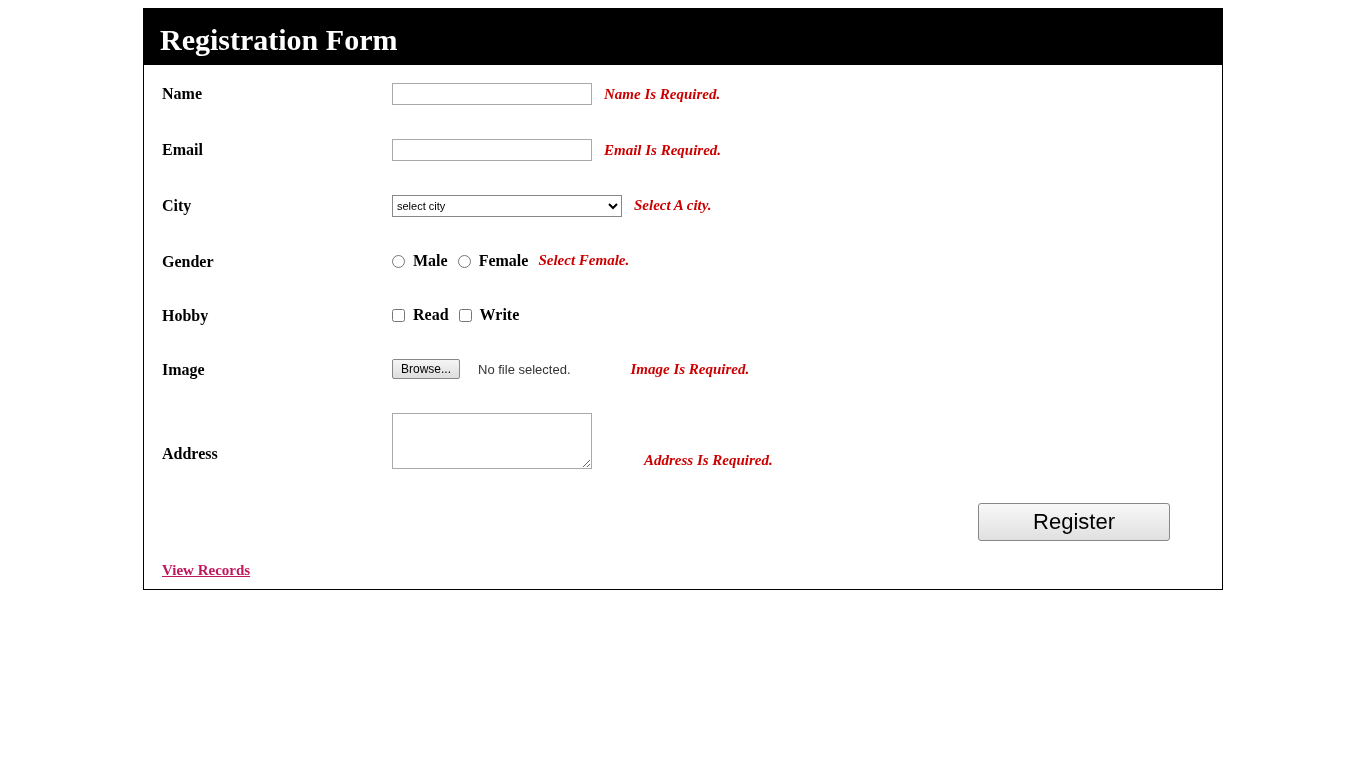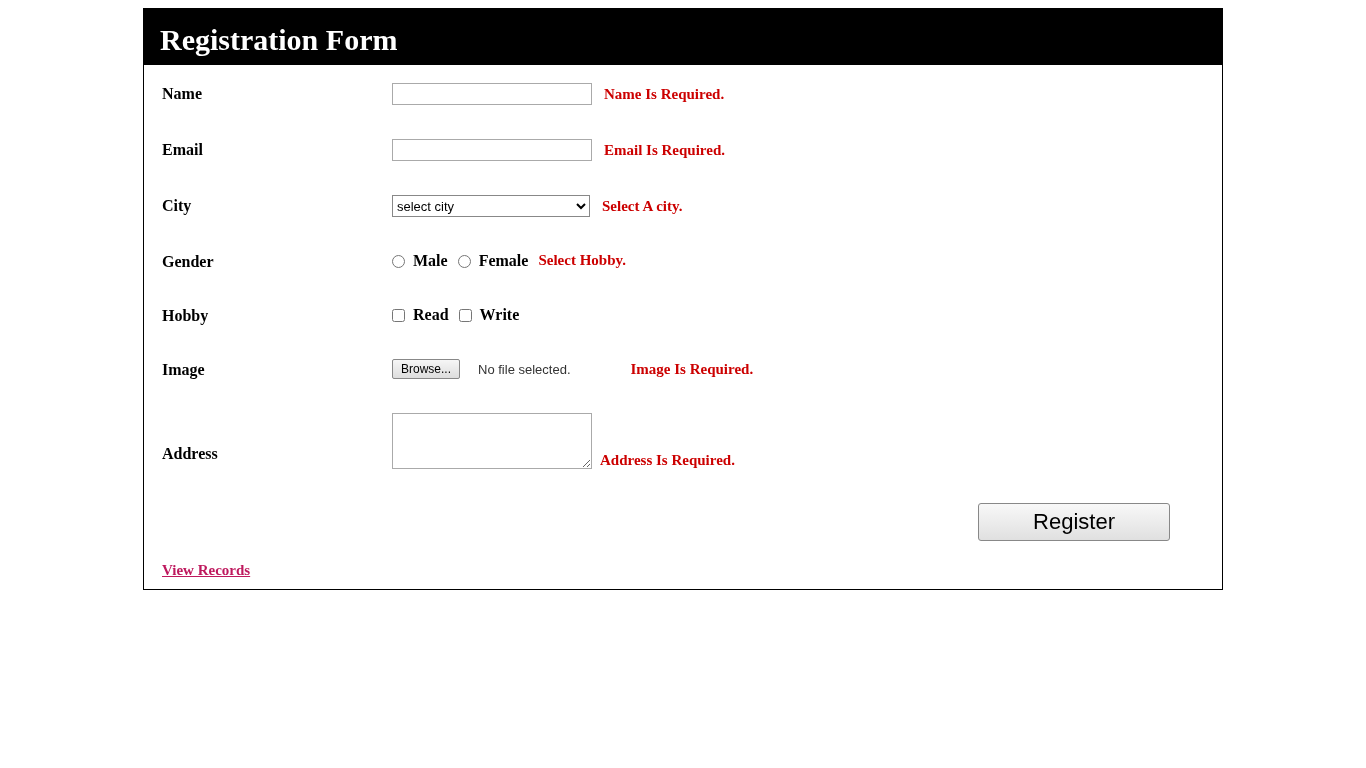--- a/index.html
+++ b/index.html
@@ -40,33 +40,34 @@
       padding-top: 2px;
     }
     .control-col {
       flex: 0 0 auto;
     }
     .error {
       color: #c00;
       font-weight: bold;
       font-size: 15px;
       margin-left: 8px;
+      font-style: italic;
     }
     input[type="text"] {
       width: 200px;
       height: 22px;
       border: 1px solid #aaa;
       padding: 1px 4px;
       font-size: 13px;
     }
     select {
-      width: 198px;
+      width: 230px;
       height: 22px;
       border: 1px solid #888;
-      font-size: 13px;
+      font-size: 11px;
       background: #fff;
     }
     input[type="radio"], input[type="checkbox"] {
       vertical-align: middle;
       margin-right: 4px;
     }
     .radio-label, .check-label {
       font-weight: bold;
       font-size: 16px;
       margin-right: 6px;
@@ -125,20 +126,21 @@
     }
     .address-row .label-col {
       padding-top: 32px;
     }
     .address-row .error {
       vertical-align: bottom;
     }
     .addr-wrap {
       display: flex;
       align-items: flex-end;
+      gap: 44px;
     }
   </style>
 </head>
 <body>
 
 <div class="container">
 
   <div class="header">
     <h1>Registration Form</h1>
   </div>
@@ -171,21 +173,21 @@
       </div>
     </div>
 
     <div class="row">
       <div class="label-col">Gender</div>
       <div class="control-col">
         <input type="radio" name="gender" style="">
         <span class="radio-label">Male</span>
         <input type="radio" name="gender" style="">
         <span class="radio-label">Female</span>
-        <span class="error" style="margin-left:0">Select Hobby.</span>
+        <span class="error" style="margin-left:0">Select Female.</span>
       </div>
     </div>
 
     <div class="row">
       <div class="label-col">Hobby</div>
       <div class="control-col">
         <input type="checkbox" style="">
         <span class="check-label">Read</span>
         <input type="checkbox" style="">
         <span class="check-label">Write</span>

